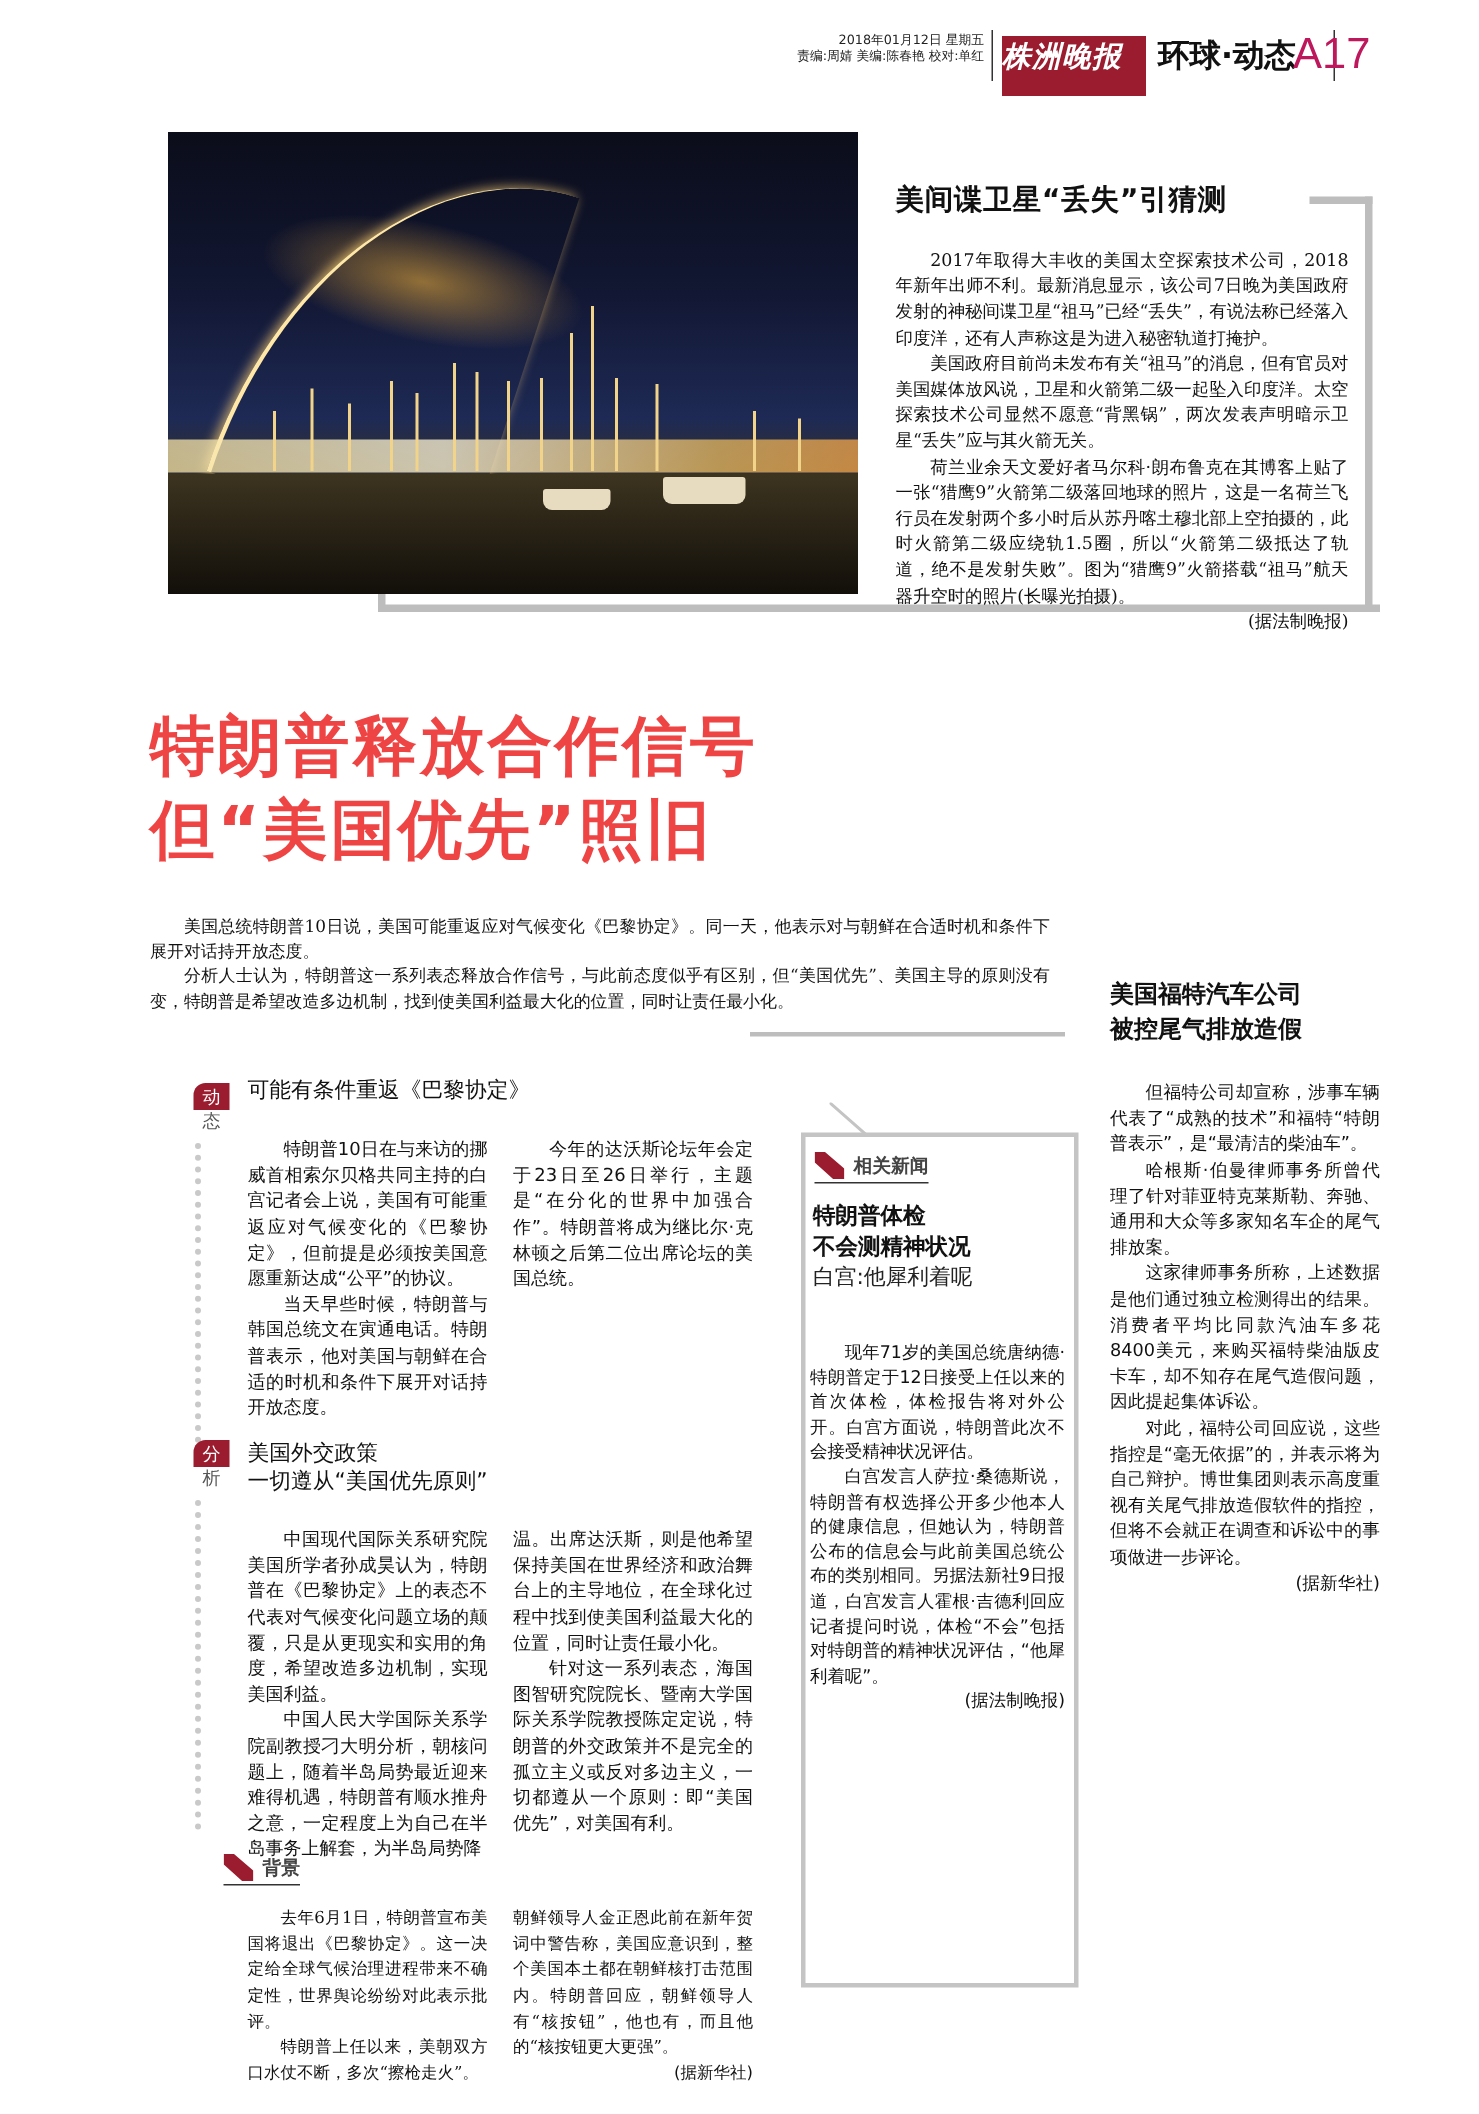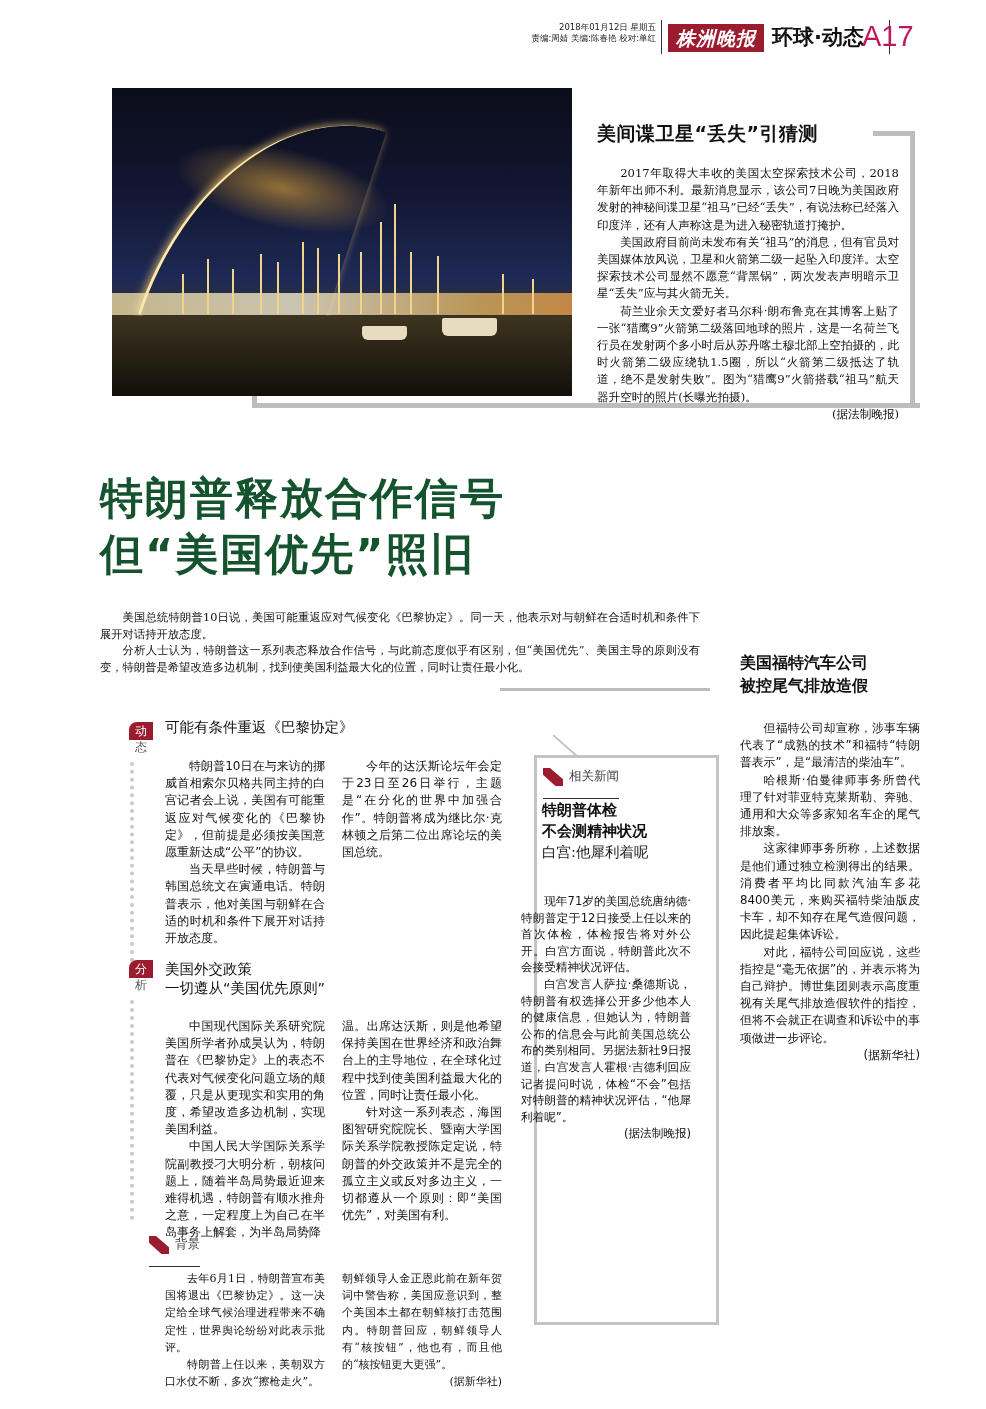--- a/index.html
+++ b/index.html
@@ -2,21 +2,21 @@
 <html><head>
 <meta charset="utf-8">
 <style>
   * { box-sizing: border-box; margin: 0; padding: 0; }
   html, body { width: 986px; height: 1409px; background: #ffffff; overflow: hidden; }
   body { position: relative; font-family: "DejaVu Sans", sans-serif; color: #111; }
 
   
   .masthead-meta { position: absolute; left: 520px; top: 22px; width: 136px; text-align: right; font-size: 8.5px; line-height: 11px; color: #222; font-family: "DejaVu Sans", sans-serif; }
   .masthead-divider { position: absolute; left: 661px; top: 20px; width: 1px; height: 34px; background: #333; }
-  .masthead-logo { position: absolute; left: 668px; top: 24px; width: 96px; height: 28px; background: #9b1c2e; color: #fff; font-family: "DejaVu Serif", serif; font-style: italic; font-weight: bold; font-size: 19px; line-height: 28px; text-align: center; letter-spacing: 1px; }
+  .masthead-logo { position: absolute; left: 668px; top: 24px; width: 96px; height: 40px; background: #9b1c2e; color: #fff; font-family: "DejaVu Serif", serif; font-style: italic; font-weight: bold; font-size: 19px; line-height: 28px; text-align: left; letter-spacing: 1px; }
   .masthead-section { position: absolute; left: 772px; top: 22px; font-size: 21px; font-weight: bold; color: #111; line-height: 30px; }
   .masthead-divider2 { position: absolute; left: 889px; top: 20px; width: 1px; height: 34px; background: #333; }
   .masthead-page { position: absolute; left: 862px; top: 18px; font-size: 29px; font-family: "Liberation Sans", sans-serif; color: #be185d; line-height: 36px; }
 
   
   .photo { position: absolute; left: 112px; top: 88px; width: 460px; height: 308px; overflow: hidden; background: linear-gradient(180deg,#0b0d1a 0%,#121733 35%,#1e2a55 62%,#3b3320 78%,#171410 100%); }
   .photo .glow { position: absolute; left: 60px; top: 60px; width: 220px; height: 80px; border-radius: 50%; background: radial-gradient(ellipse at center, rgba(230,170,60,0.6), rgba(230,170,60,0) 70%); transform: rotate(12deg); }
   .photo .trail { position: absolute; left: 60px; top: 10px; width: 180px; height: 250px; border-left: 3px solid #ffe7a8; border-radius: 100% 0 0 0; transform: rotate(18deg); box-shadow: -2px 0 8px rgba(255,210,120,0.7); }
   .photo .horizon { position: absolute; left: 0; top: 205px; width: 100%; height: 22px; background: linear-gradient(90deg,#f6e3a6,#fff6d8 40%,#e7b860 80%,#f4a54a); opacity: .75; }
   .photo .water { position: absolute; left: 0; top: 228px; width: 100%; height: 80px; background: linear-gradient(180deg,#3d3420,#120f0a); }
@@ -26,36 +26,36 @@
   .photo-frame-right { position: absolute; left: 910px; top: 131px; width: 5px; height: 277px; background: #bdbdbd; }
   .photo-frame-top { position: absolute; left: 873px; top: 131px; width: 42px; height: 5px; background: #bdbdbd; }
 
   
   .sat-title { position: absolute; left: 597px; top: 120px; font-size: 19px; font-weight: bold; line-height: 26px; letter-spacing: 0.5px; }
   .sat-body { position: absolute; left: 597px; top: 165px; width: 302px; font-family: "DejaVu Serif", serif; font-size: 11.6px; line-height: 17.2px; text-align: justify; }
   .sat-body p { text-indent: 2em; }
   .source { display: block; text-align: right; }
 
   
-  .headline { position: absolute; left: 100px; top: 470px; font-size: 43px; font-weight: bold; line-height: 56px; letter-spacing: 2px; color: #14532d; }
+  .headline { position: absolute; left: 100px; top: 470px; font-size: 43px; font-weight: bold; line-height: 56px; letter-spacing: 2px; color: #ef4444; }
   .lead { position: absolute; left: 100px; top: 610px; width: 600px; font-family: "DejaVu Serif", serif; font-size: 11.3px; line-height: 16.5px; text-align: justify; }
   .lead p { text-indent: 2em; }
   .lead-rule { position: absolute; left: 500px; top: 688px; width: 210px; height: 3px; background: #bdbdbd; }
 
   
   .tag { position: absolute; width: 24px; text-align: center; font-size: 12px; line-height: 14px; }
   .tag .t1 { display: block; background: #9b1c2e; color: #fff; border-radius: 8px 0 0 0; padding: 2px 0; }
   .tag .t2 { display: block; color: #555; }
   .dotline { position: absolute; left: 130px; width: 0; border-left: 4px dotted #c9c9c9; }
   .sub-title { position: absolute; left: 165px; font-size: 14.5px; line-height: 19px; color: #111; }
   .col { position: absolute; font-size: 12px; line-height: 17.2px; text-align: justify; font-family: "DejaVu Sans", sans-serif; }
   .col p { text-indent: 2em; }
   .col.serif { font-family: "DejaVu Serif", serif; }
 
-  .arrow-tag { position: absolute; display: flex; gap: 6px; border-bottom: 1px solid #333; padding-bottom: 12px; }
+  .arrow-tag { position: absolute; display: flex; align-items: center; gap: 6px; border-bottom: 1px solid #333; padding-bottom: 2px; font-weight: bold; }
   .arrow-icon { width: 20px; height: 18px; position: relative; }
   .arrow-icon::before { content: ""; position: absolute; left: 0; top: 0; width: 20px; height: 18px; background: #9b1c2e; clip-path: polygon(0 0, 35% 0, 100% 62%, 100% 0, 100% 100%, 0 100%, 62% 100%, 0 38%); }
   .arrow-tag span { font-size: 12.5px; color: #444; }
 
   
   .related-box { position: absolute; left: 534px; top: 755px; width: 185px; height: 570px; border: 3px solid #c4c4c4; border-top: 3px solid #c4c4c4; }
   .related-notch { position: absolute; left: 553px; top: 735px; width: 70px; height: 24px; }
   .related-title { position: absolute; left: 542px; top: 800px; font-size: 15px; font-weight: bold; line-height: 21px; }
   .related-sub { position: absolute; left: 542px; top: 842px; font-size: 14.5px; line-height: 20px; color: #222; }
 
@@ -172,21 +172,21 @@
 <div class="related-box"></div>
 <div class="arrow-tag" style="left:543px;top:768px">
   <div class="arrow-icon"></div>
   <span>相关新闻</span>
 </div>
 <div class="related-title">
   <div>特朗普体检</div>
   <div>不会测精神状况</div>
 </div>
 <div class="related-sub">白宫:他犀利着呢</div>
-<div class="col" style="left:521px;top:893px;width:170px;font-size:11.6px;line-height:16.6px">
+<div class="col" style="left:540px;top:893px;width:170px;font-size:11.6px;line-height:16.6px">
   <p>现年71岁的美国总统唐纳德·特朗普定于12日接受上任以来的首次体检，体检报告将对外公开。白宫方面说，特朗普此次不会接受精神状况评估。</p>
   <p>白宫发言人萨拉·桑德斯说，特朗普有权选择公开多少他本人的健康信息，但她认为，特朗普公布的信息会与此前美国总统公布的类别相同。另据法新社9日报道，白宫发言人霍根·吉德利回应记者提问时说，体检“不会”包括对特朗普的精神状况评估，“他犀利着呢”。</p>
   <span class="source">(据法制晚报)</span>
 </div>
 
 <div class="ford-title">
   <div>美国福特汽车公司</div>
   <div>被控尾气排放造假</div>
 </div>
 <div class="col" style="left:740px;top:720px;width:180px;font-size:11.8px;line-height:17.2px">

